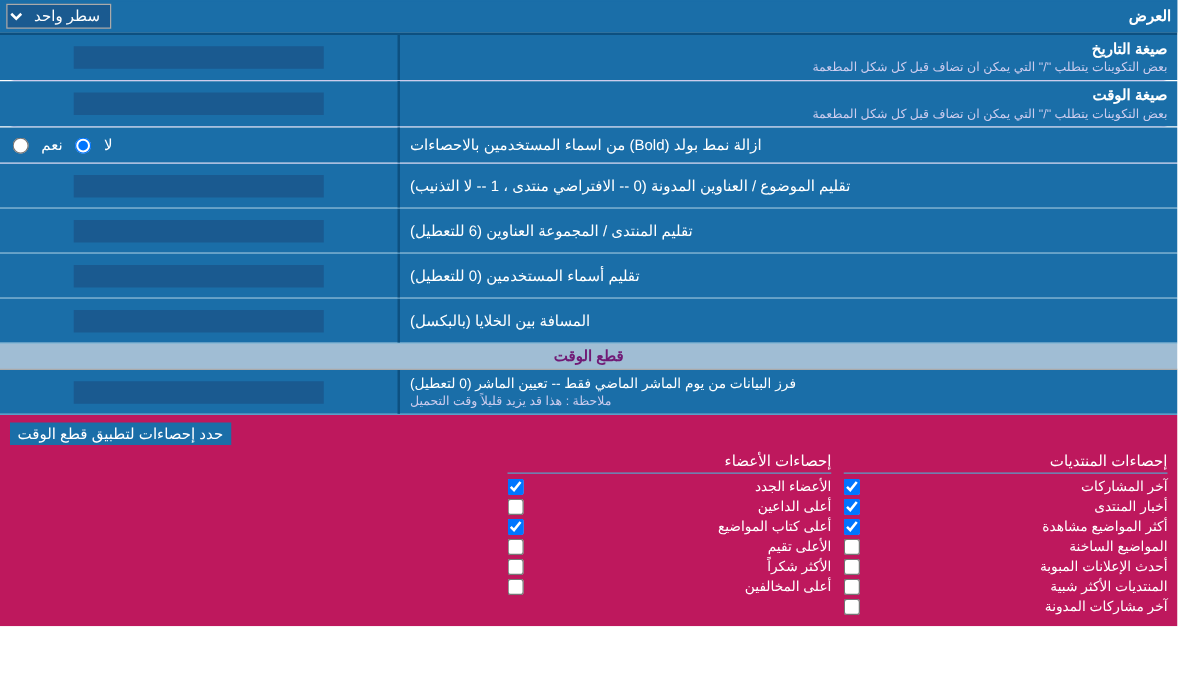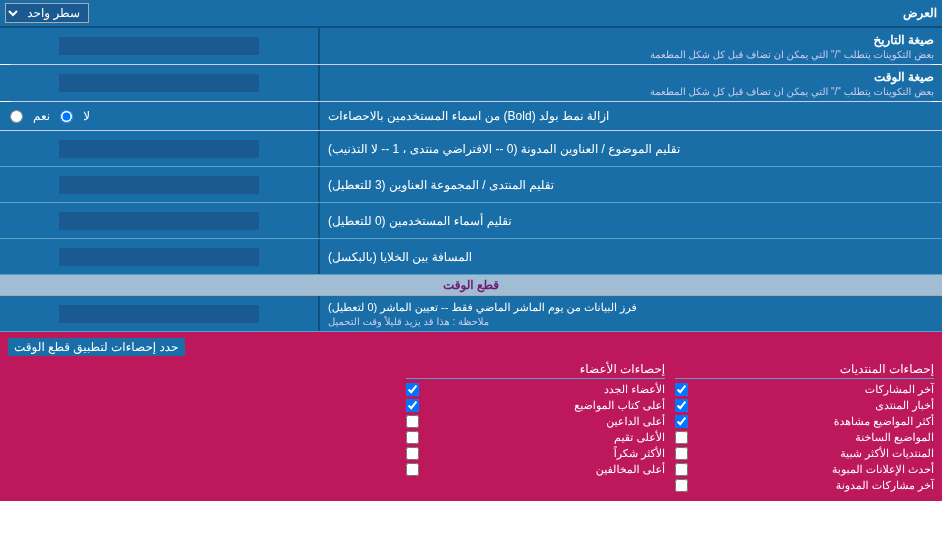--- a/index.html
+++ b/index.html
@@ -271,21 +271,21 @@
     <div class="rc">
       <span>تقليم الموضوع / العناوين المدونة (0 -- الافتراضي منتدى ، 1 -- لا التذنيب)</span>
     </div>
     <div class="lc">
       <input type="text" style="">
     </div>
   </div>
 
   <div class="num-row">
     <div class="rc">
-      <span>تقليم المنتدى / المجموعة العناوين (3 للتعطيل)</span>
+      <span>تقليم المنتدى / المجموعة العناوين (6 للتعطيل)</span>
     </div>
     <div class="lc">
       <input type="text" style="">
     </div>
   </div>
 
   <div class="num-row">
     <div class="rc">
       <span>تقليم أسماء المستخدمين (0 للتعطيل)</span>
     </div>
@@ -335,46 +335,46 @@
         </div>
         <div class="bs-item">
           <label>أكثر المواضيع مشاهدة</label>
           <input type="checkbox" checked="" style="">
         </div>
         <div class="bs-item">
           <label>المواضيع الساخنة</label>
           <input type="checkbox" style="">
         </div>
         <div class="bs-item">
+          <label>أحدث الإعلانات المبوبة</label>
+          <input type="checkbox" style="">
+        </div>
+        <div class="bs-item">
           <label>المنتديات الأكثر شبية</label>
-          <input type="checkbox" style="">
-        </div>
-        <div class="bs-item">
-          <label>أحدث الإعلانات المبوبة</label>
           <input type="checkbox" style="">
         </div>
         <div class="bs-item">
           <label>آخر مشاركات المدونة</label>
           <input type="checkbox" style="">
         </div>
       </div>
 
       <div class="bscol">
         <div class="bscol-header">إحصاءات الأعضاء</div>
         <div class="bs-item">
           <label>الأعضاء الجدد</label>
           <input type="checkbox" checked="" style="">
         </div>
         <div class="bs-item">
+          <label>أعلى الداعين</label>
+          <input type="checkbox" style="">
+        </div>
+        <div class="bs-item">
           <label>أعلى كتاب المواضيع</label>
           <input type="checkbox" checked="" style="">
-        </div>
-        <div class="bs-item">
-          <label>أعلى الداعين</label>
-          <input type="checkbox" style="">
         </div>
         <div class="bs-item">
           <label>الأعلى تقيم</label>
           <input type="checkbox" style="">
         </div>
         <div class="bs-item">
           <label>الأكثر شكراً</label>
           <input type="checkbox" style="">
         </div>
         <div class="bs-item">

